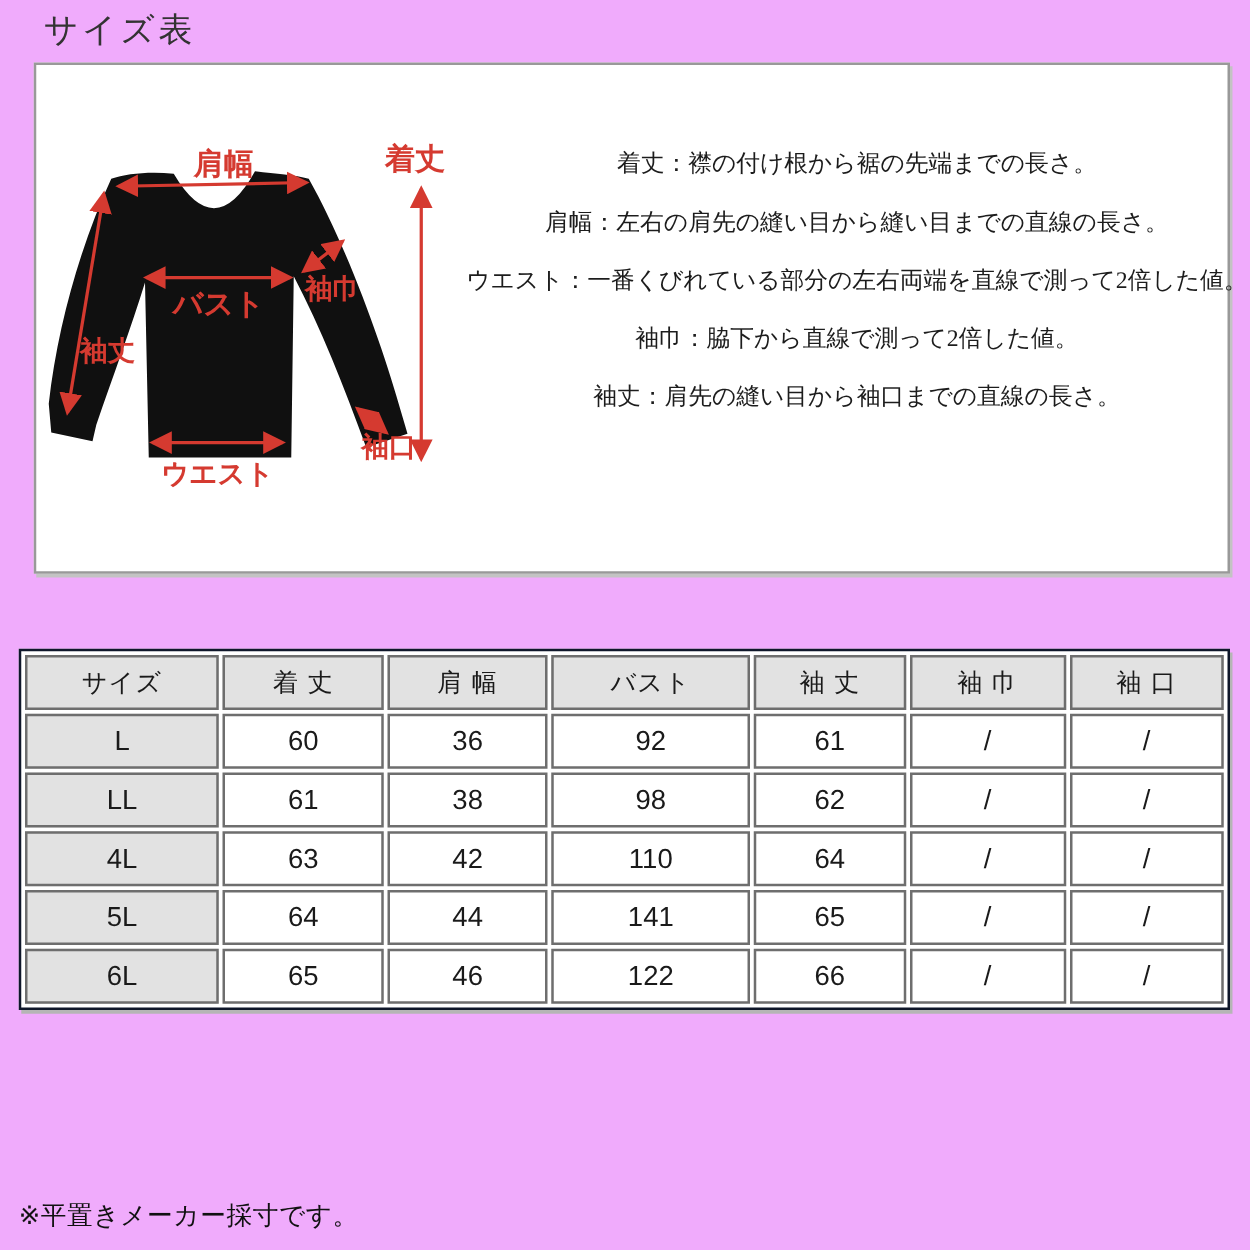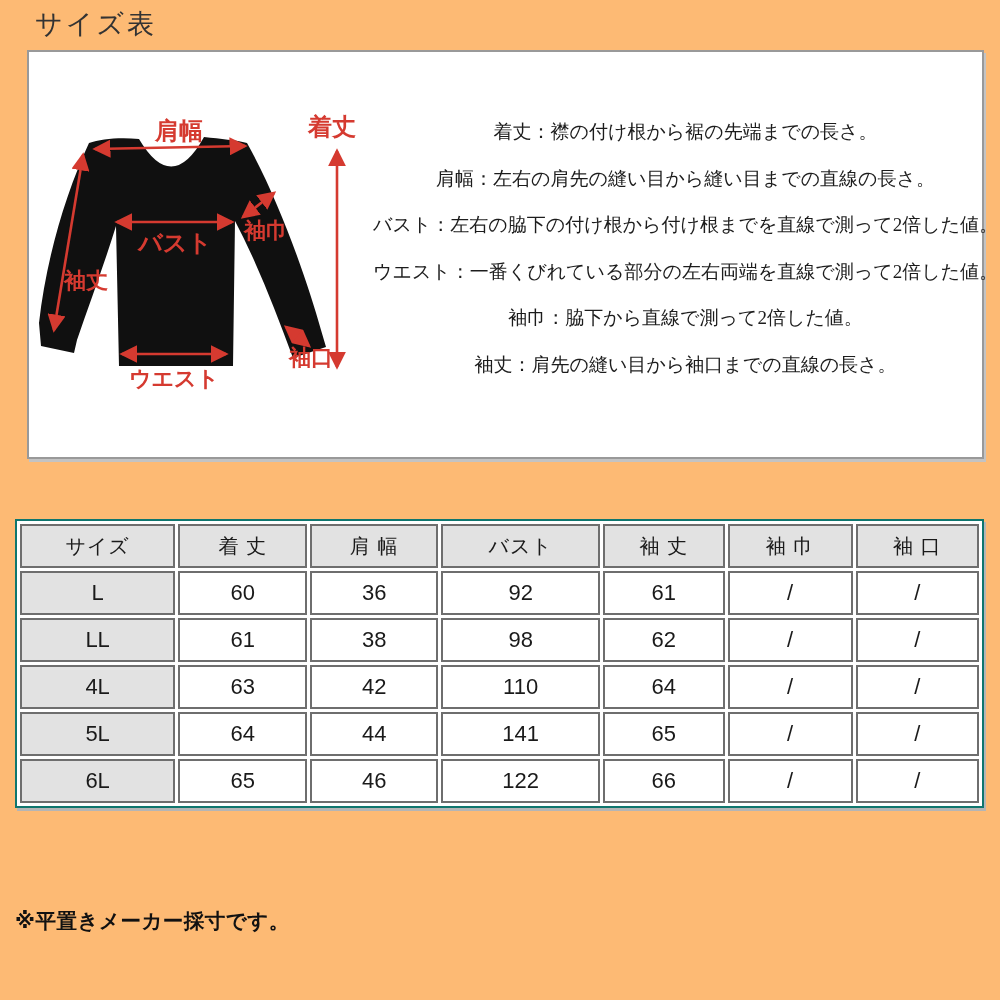--- a/index.html
+++ b/index.html
@@ -1,17 +1,17 @@
 <!DOCTYPE html>
 <html><head>
 <meta charset="utf-8">
 <style>
   html,body{margin:0;padding:0;background:#fff;}
   .page{
-    position:relative;width:1000px;height:1000px;background:#fdba74;overflow:hidden;
+    position:relative;width:1000px;height:1000px;background:#f0abfc;overflow:hidden;
     font-family:"Liberation Sans","DejaVu Sans",sans-serif;
   }
   .page-title{
     position:absolute;left:35px;top:6px;margin:0;
     font-size:27px;font-weight:normal;color:#333;letter-spacing:3px;
   }
   
   .dbox{
     position:absolute;left:27px;top:50px;width:953px;height:405px;
     border:2px solid #999;background:#fff;
@@ -29,35 +29,35 @@
   .defs{
     position:absolute;left:341px;top:55px;
     font-family:"Liberation Serif","DejaVu Serif",serif;
     font-size:19px;color:#1c1c1c;
   }
   .defs p{margin:3px;line-height:43.5px;white-space:nowrap;}
   
   .size-table{
     position:absolute;left:15px;top:519px;width:969px;
     border-collapse:separate;border-spacing:3px;
-    border:2px solid #0f766e;background:#fff;
+    border:2px solid #0f172a;background:#fff;
     box-shadow:2px 3px 0 #b5b5b5;
     table-layout:fixed;
   }
   .size-table th,.size-table td{
     border:2px solid #6e6e6e;height:40px;padding:0;
     text-align:center;vertical-align:middle;color:#1a1a1a;
   }
   .size-table th{
     background:#e2e2e2;font-size:20px;font-weight:normal;letter-spacing:1px;
   }
   .size-table td{background:#fff;font-size:22px;}
   .size-table td.size-cell{background:#e2e2e2;}
   
-  .notes{position:absolute;left:15px;top:904px;color:#111;font-weight:bold;}
+  .notes{position:absolute;left:15px;top:956px;color:#111;}
   .notes p{margin:0;font-size:20.5px;line-height:33px;letter-spacing:0.5px;}
 </style>
 </head>
 <body>
 
 <div class="page">
 
   <h1 class="page-title">サイズ表</h1>
 
   <div class="dbox">
@@ -94,21 +94,20 @@
       <text class="glabel gl-big" x="146" y="156">バスト</text>
       <text class="glabel gl-mid" x="237" y="143">袖巾</text>
       <text class="glabel gl-mid" x="57" y="193">袖丈</text>
       <text class="glabel gl-mid" x="145" y="291">ウエスト</text>
       <text class="glabel gl-mid" x="282" y="270">袖口</text>
     </svg>
 
     <div class="defs">
       <p>着丈：襟の付け根から裾の先端までの長さ。</p>
       <p>肩幅：左右の肩先の縫い目から縫い目までの直線の長さ。</p>
-      <p>バスト：左右の脇下の付け根から付け根までを直線で測って2倍した値。</p>
       <p>ウエスト：一番くびれている部分の左右両端を直線で測って2倍した値。</p>
       <p>袖巾：脇下から直線で測って2倍した値。</p>
       <p>袖丈：肩先の縫い目から袖口までの直線の長さ。</p>
     </div>
   </div>
 
   <table class="size-table">
     <colgroup>
       <col style="width:16.5%">
         <col style="width:13.7%">

